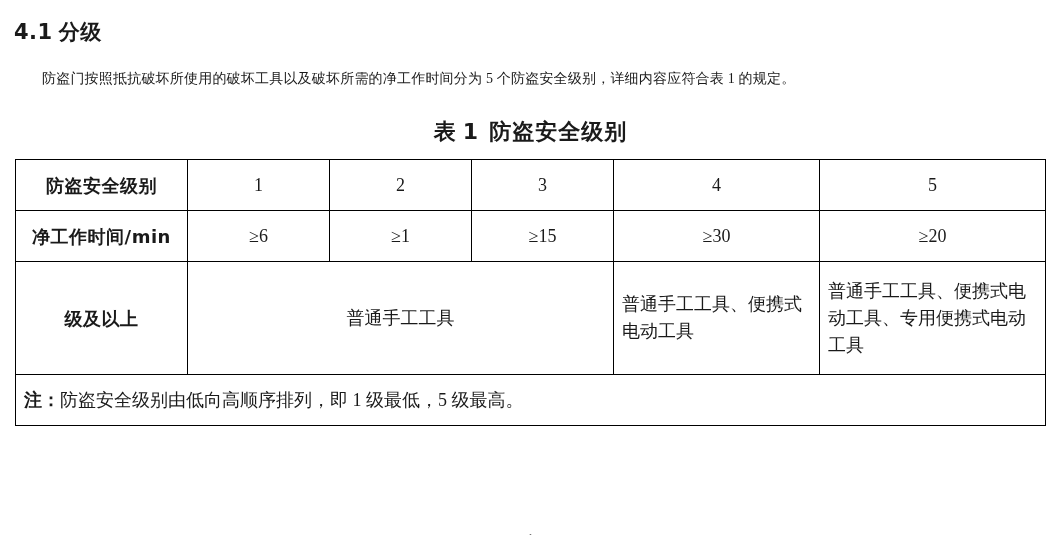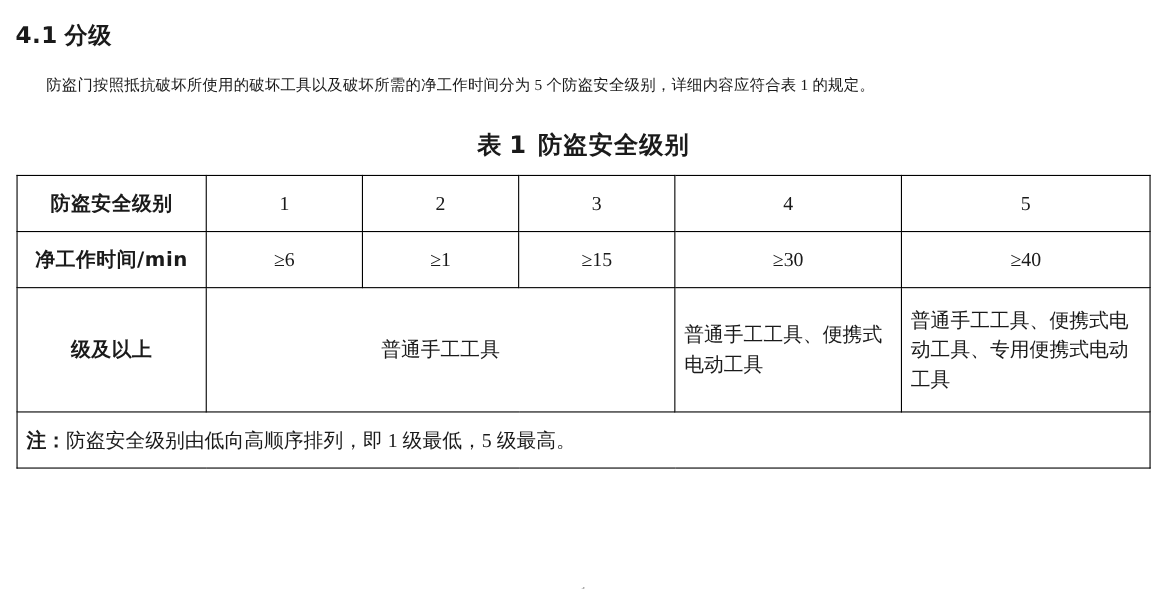--- a/index.html
+++ b/index.html
@@ -147,21 +147,21 @@
         <td class="ctr">3</td>
         <td class="ctr">4</td>
         <td class="ctr">5</td>
       </tr>
       <tr class="r-time">
         <td class="col-head">净工作时间/min</td>
         <td class="ctr">≥6</td>
         <td class="ctr">≥1</td>
         <td class="ctr">≥15</td>
         <td class="ctr">≥30</td>
-        <td class="ctr">≥40</td>
+        <td class="ctr">≥20</td>
       </tr>
       <tr class="r-tools">
         <td class="col-head">级及以上</td>
         <td class="ctr" colspan="3">普通手工工具</td>
         <td class="lft">普通手工工具、便携式电动工具</td>
         <td class="lft">普通手工工具、便携式电动工具、专用便携式电动工具</td>
       </tr>
       <tr class="r-note">
         <td colspan="6"><span class="note-label">注：</span><span>防盗安全级别由低向高顺序排列，即 1 级最低，5 级最高。</span></td>
       </tr>

